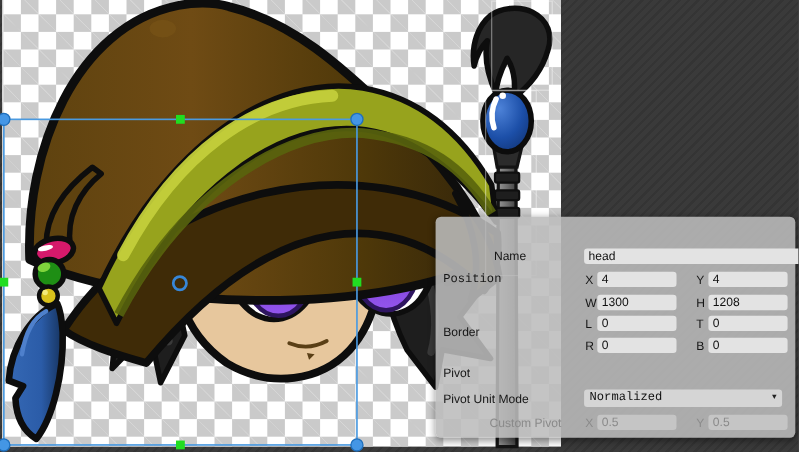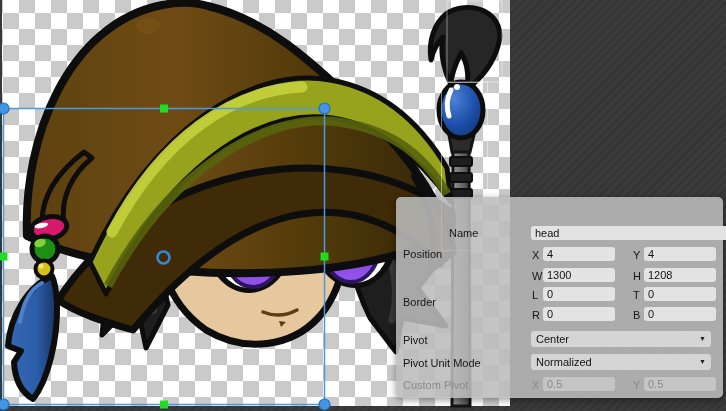--- a/index.html
+++ b/index.html
@@ -45,23 +45,23 @@
   .p1{left:136px;}
   .p2{left:237px;}
   .dd{
     position:absolute;left:135px;width:180px;height:16px;background:#D5D5D5;
     border-radius:3px;cursor:default;
   }
   .dd .val{position:absolute;left:5px;top:2px;font-size:11px;color:#101010;}
   .dd .arrow{position:absolute;right:5px;top:3.5px;font-size:7px;color:#222;line-height:8px;}
   .r-name{top:29px;} .r-xy{top:50px;} .r-wh{top:71px;}
   .r-lt{top:90px;} .r-rb{top:110px;}
-  .t-name{top:30px;padding-left:46px;} .t-pos{top:51px;} .t-bor{top:99px;}
-  .t-piv{top:137px;} .t-pum{top:160px;} .t-cus{top:182px;}
-  .dd1{top:134px;} .dd2{top:157px;}
+  .t-name{top:30px;padding-left:46px;} .t-pos{top:51px;font-family:Liberation Mono, monospace;} .t-bor{top:99px;}
+  .t-piv{top:137px;} .t-pum{top:160px;} .t-cus{top:182px;margin-left:42px;}
+  .dd1{top:134px;} .dd2{top:157px;font-family:Liberation Mono, monospace;}
   .r-cus{top:180px;}
   .dis{color:#8a8a8a;}
   .fld.dis{background:rgba(205,205,205,0.75);color:#8a8a8a;}
   .pre-row{margin-top:2px;}
 </style>
 </head>
 <body>
 
 <div class="stage">
   <div class="checker"></div>
@@ -223,24 +223,20 @@
     <input class="fld c1 r-lt" value="0" style="">
     <span class="pre p2 r-lt pre-row">T</span>
     <input class="fld c2 r-lt" value="0" style="">
 
     <span class="pre p1 r-rb pre-row">R</span>
     <input class="fld c1 r-rb" value="0" style="">
     <span class="pre p2 r-rb pre-row">B</span>
     <input class="fld c2 r-rb" value="0" style="">
 
     <span class="lbl t-piv">Pivot</span>
-    <div class="dd dd1">
-      <span class="val">Center</span>
-      <span class="arrow">▼</span>
-    </div>
 
     <span class="lbl t-pum">Pivot Unit Mode</span>
     <div class="dd dd2">
       <span class="val">Normalized</span>
       <span class="arrow">▼</span>
     </div>
 
     <span class="lbl t-cus dis">Custom Pivot</span>
     <span class="pre p1 r-cus pre-row dis">X</span>
     <input class="fld c1 r-cus dis" disabled="" value="0.5" style="">

